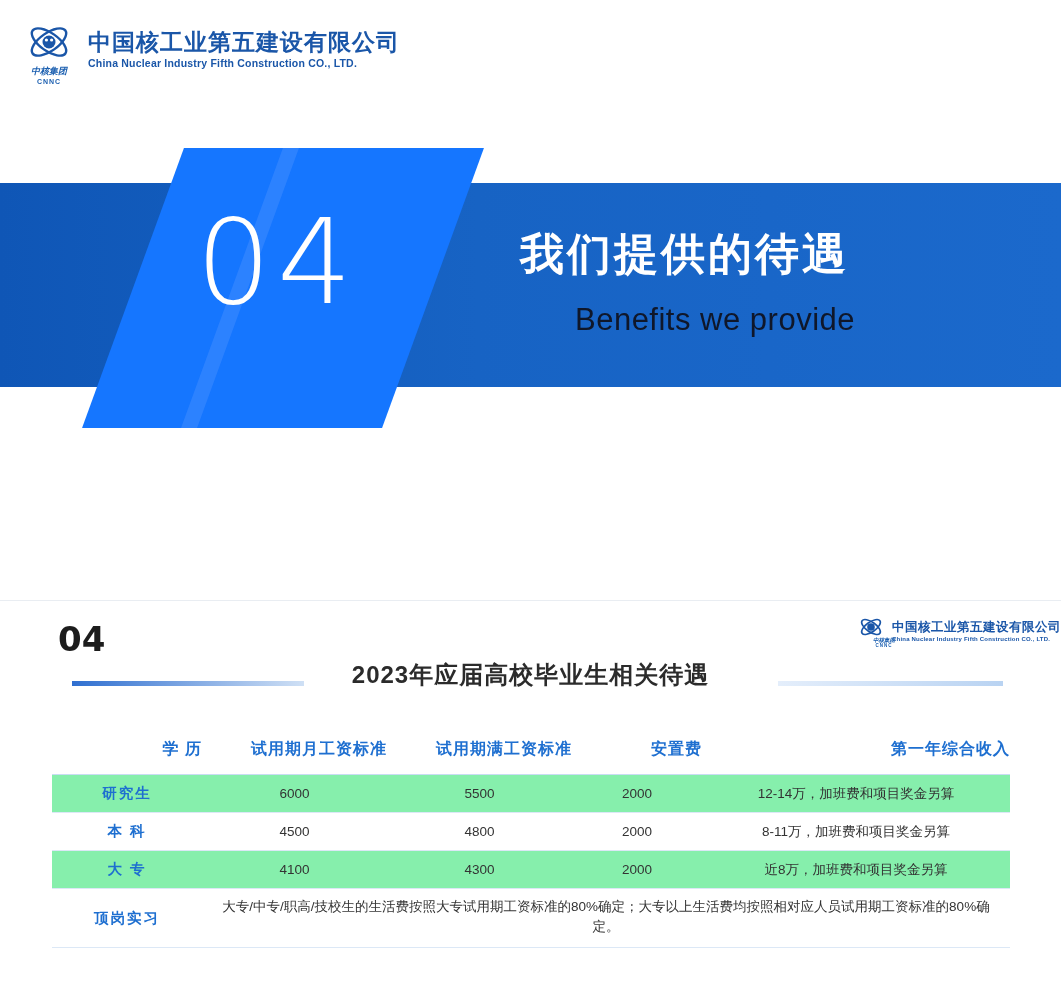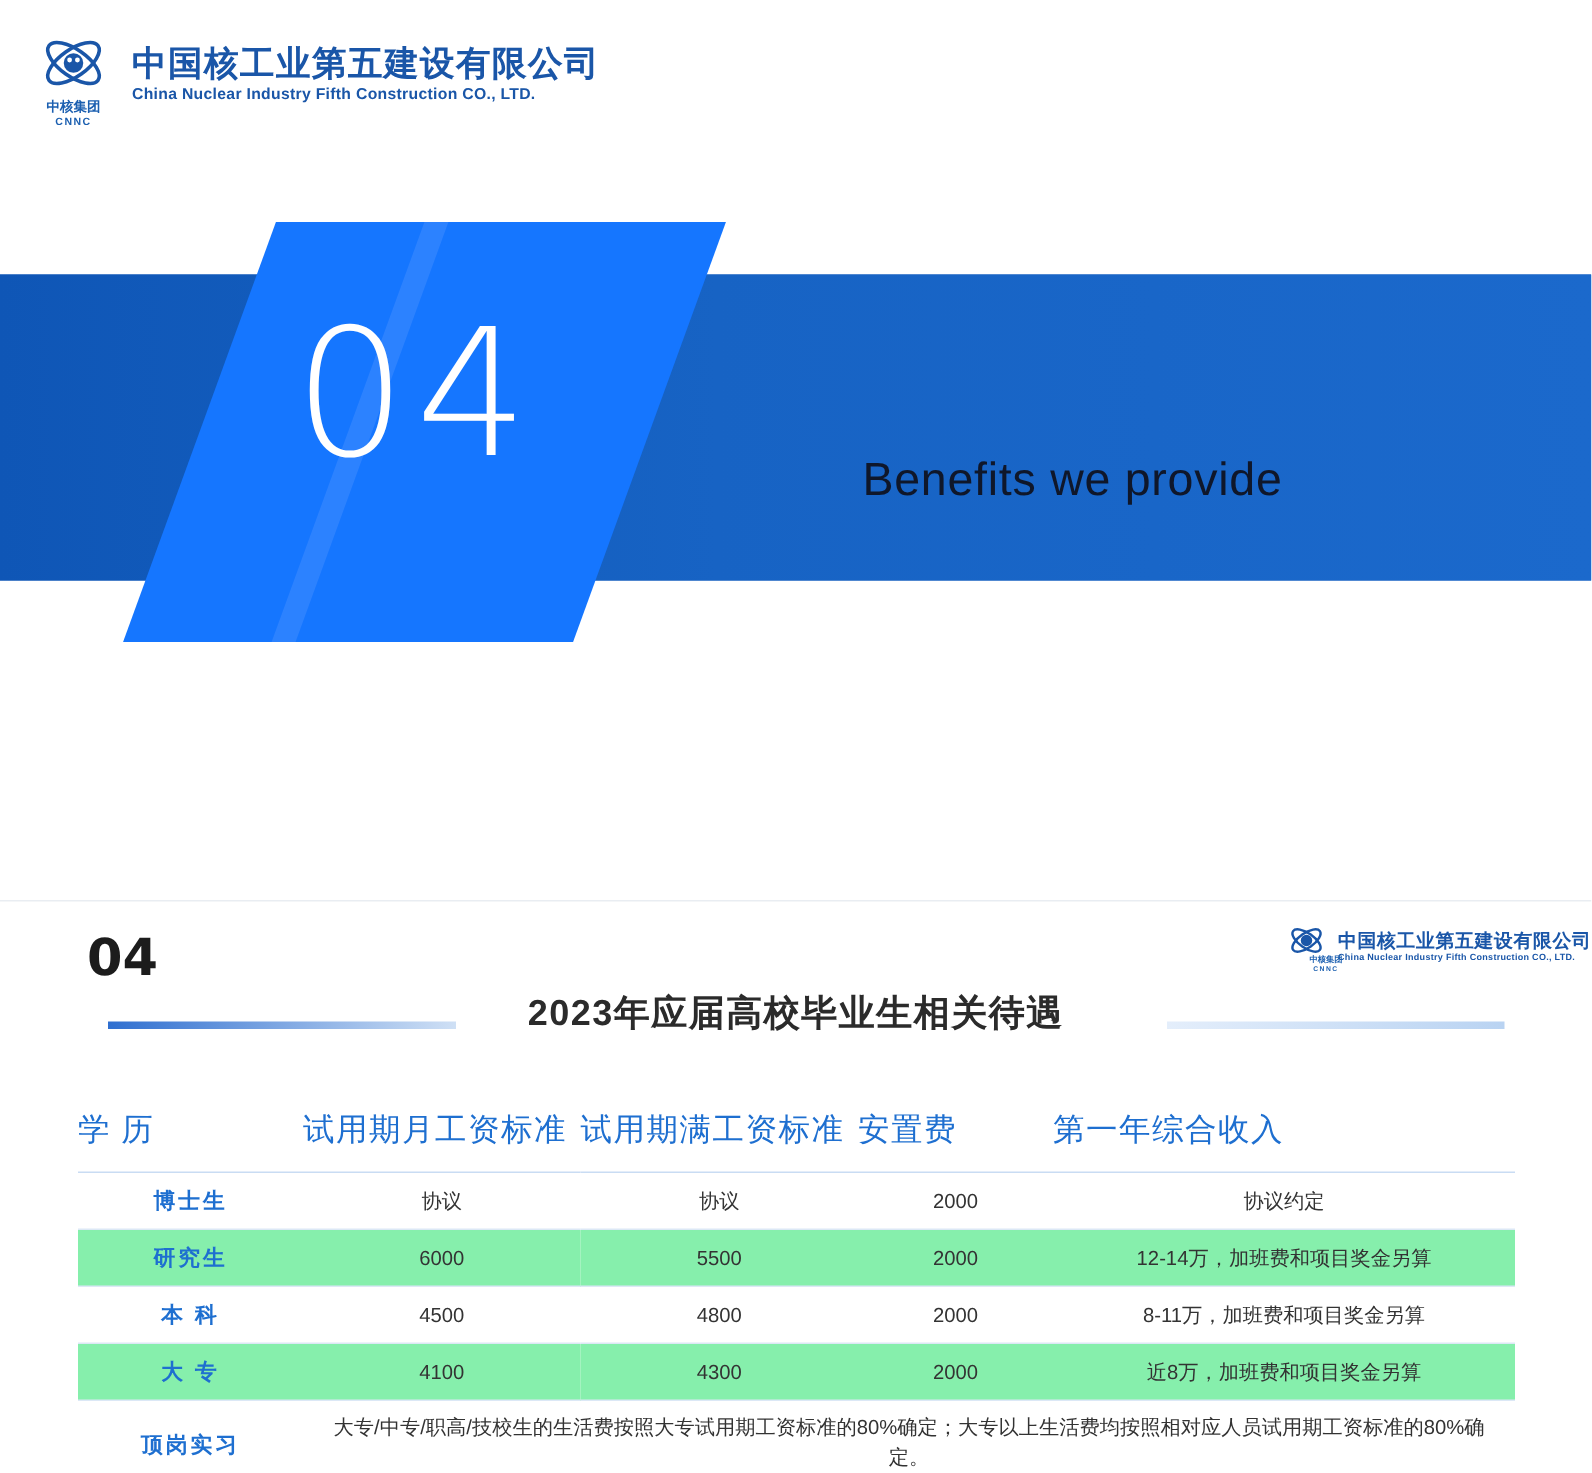--- a/index.html
+++ b/index.html
@@ -50,20 +50,21 @@
     position: absolute;
     left: 0;
     bottom: 2px;
     width: 58px;
     text-align: center;
     font-size: 9px;
     color: #1b5fb0;
     letter-spacing: 0px;
     line-height: 10px;
     font-weight: bold;
+    font-style: italic;
   }
   .logo-mark .cnnc-en {
     position: absolute;
     left: 0;
     bottom: -7px;
     width: 58px;
     text-align: center;
     font-size: 7px;
     color: #1b5fb0;
     letter-spacing: 1px;
@@ -234,26 +235,26 @@
   
   .benefit-table {
     position: absolute;
     left: 52px;
     top: 128px;
     width: 958px;
     border-collapse: collapse;
     table-layout: fixed;
   }
   .benefit-table th {
-    font-size: 21px;
-    font-weight: normal;
+    font-size: 16px;
+    font-weight: bold;
     color: #1e6fd0;
     letter-spacing: 1px;
     padding: 10px 0 14px 0;
-    text-align: left;
+    text-align: right;
     border-bottom: 1.5px solid #c9dcf3;
   }
   .benefit-table td {
     font-size: 13.5px;
     color: #333333;
     text-align: center;
     padding: 9px 0;
     border-bottom: 1px solid #dce8f6;
   }
   .benefit-table td.lvl {
@@ -301,20 +302,21 @@
     </div>
   </div>
 
   <div class="banner">
     <div class="banner-grad"></div>
   </div>
   <div class="diag"></div>
   <div class="diag2"></div>
 
   <div class="number-04">04</div>
+  <div class="title-cn">我们提供的待遇</div>
   <div class="title-en">Benefits we provide</div>
 </div>
 
 <div class="slide-bottom">
 
   <div class="sec-head">
     <span class="sec-num">04</span>
   </div>
   <div class="sec-underline"></div>
   <div class="sec-underline-right"></div>
@@ -347,27 +349,20 @@
     <thead>
       <tr>
         <th>学  历</th>
         <th>试用期月工资标准</th>
         <th>试用期满工资标准</th>
         <th>安置费</th>
         <th>第一年综合收入</th>
       </tr>
     </thead>
     <tbody>
-      <tr>
-        <td class="lvl">博士生</td>
-        <td>协议</td>
-        <td>协议</td>
-        <td>2000</td>
-        <td>协议约定</td>
-      </tr>
       <tr class="alt">
         <td class="lvl">研究生</td>
         <td>6000</td>
         <td>5500</td>
         <td>2000</td>
         <td>12-14万，加班费和项目奖金另算</td>
       </tr>
       <tr>
         <td class="lvl">本  科</td>
         <td>4500</td>

